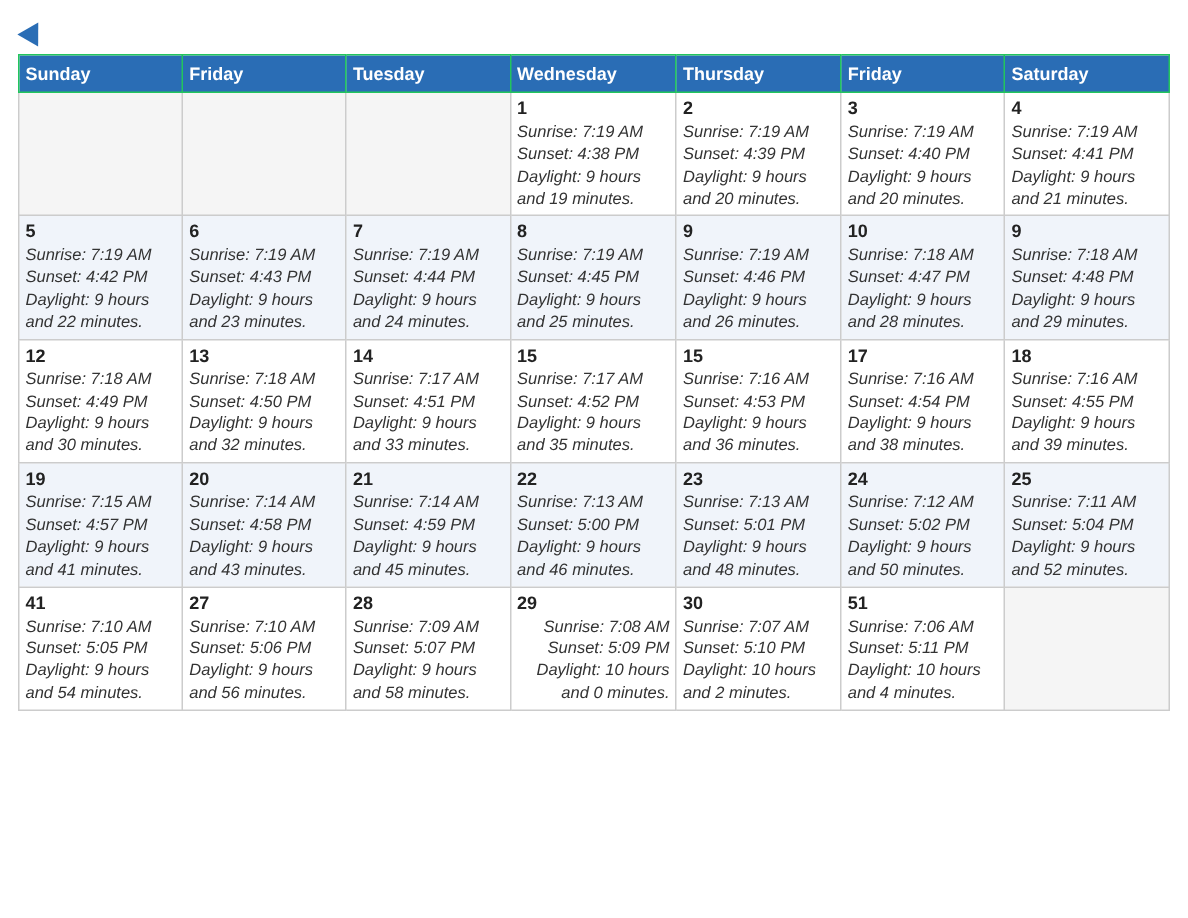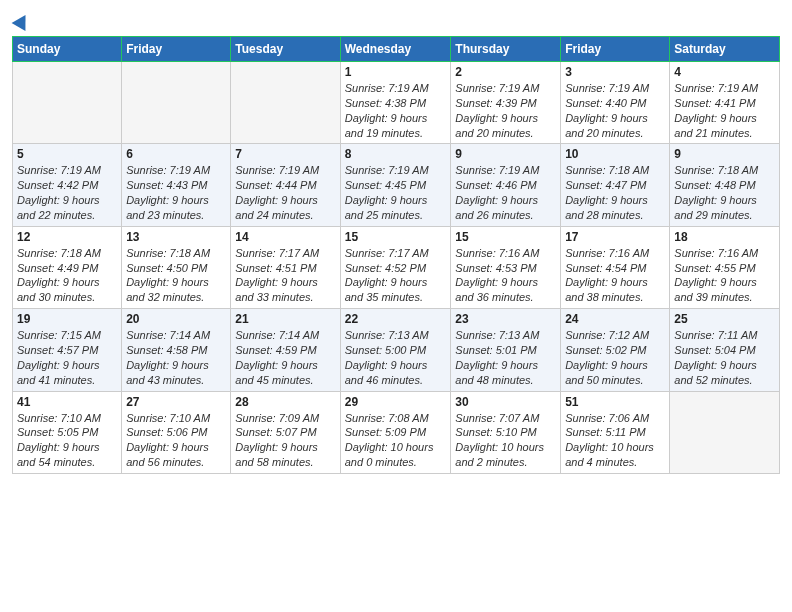--- a/index.html
+++ b/index.html
@@ -340,21 +340,21 @@
           </td>
           <td>
             <div class="day-num">28</div>
             <div class="day-info" style="white-space: pre-line;">Sunrise: 7:09 AM
 Sunset: 5:07 PM
 Daylight: 9 hours
 and 58 minutes.</div>
           </td>
           <td>
             <div class="day-num">29</div>
-            <div class="day-info" style="white-space: pre-line;">Sunrise: 7:08 AM
+            <div class="day-info" style="white-space: pre-line; text-align: right;">Sunrise: 7:08 AM
 Sunset: 5:09 PM
 Daylight: 10 hours
 and 0 minutes.</div>
           </td>
           <td>
             <div class="day-num">30</div>
             <div class="day-info" style="white-space: pre-line;">Sunrise: 7:07 AM
 Sunset: 5:10 PM
 Daylight: 10 hours
 and 2 minutes.</div>

